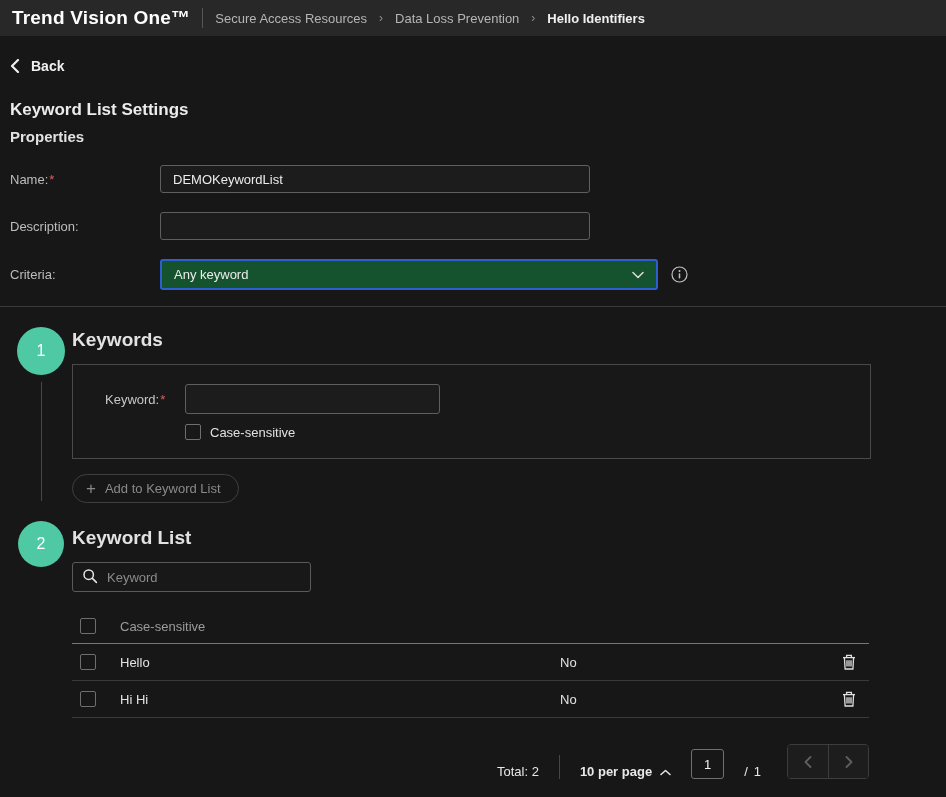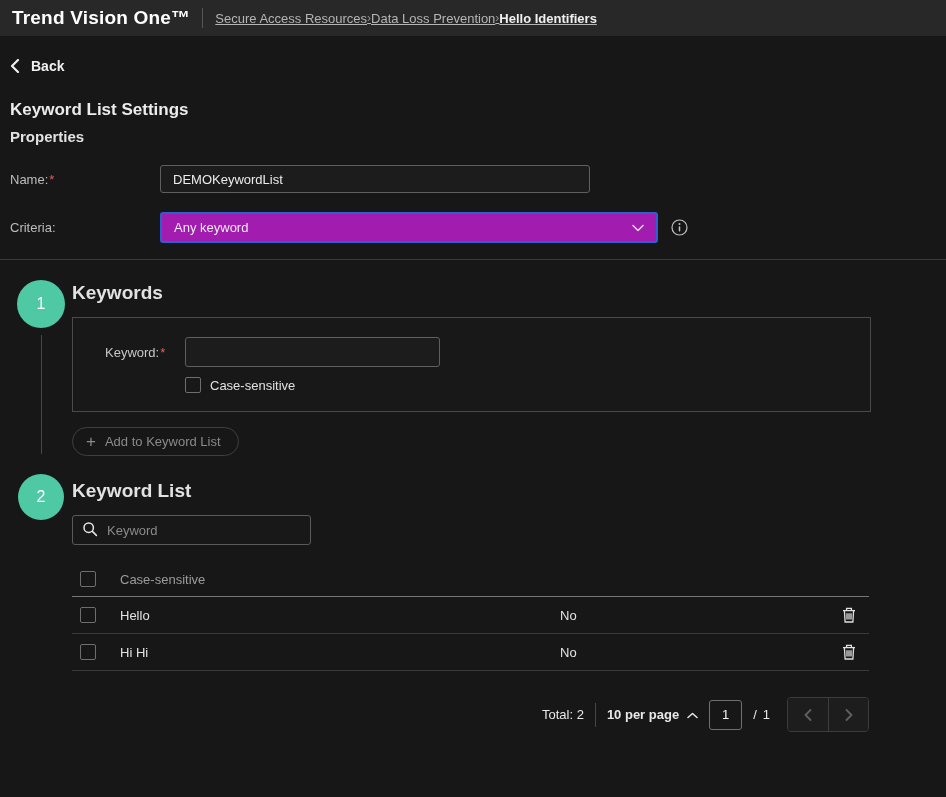--- a/index.html
+++ b/index.html
@@ -11,21 +11,21 @@
     font-size:13px;
     overflow:hidden;
   }
   
   .topbar {
     height:36px; background:#282828;
     display:flex; align-items:center; padding:0 12px; gap:12px;
   }
   .brand { font-size:19px; font-weight:bold; color:#ffffff; letter-spacing:.2px; white-space:nowrap; }
   .brand-divider { width:1px; height:20px; background:#555; }
-  .breadcrumb { display:flex; align-items:center; gap:0; font-size:13px; color:#b5b5b5;text-decoration:underline; }
+  .breadcrumb { display:flex; align-items:center; gap:12px; font-size:13px; color:#b5b5b5; }
   .breadcrumb .sep { color:#8f8f8f; font-size:12px; }
   .breadcrumb .crumb { cursor:pointer; }
   .breadcrumb .crumb.current { color:#f0f0f0; font-weight:bold; }
   
   .content { padding:0 10px; }
   .back-row { margin-top:20px; display:flex; align-items:center; gap:11px; height:20px; cursor:pointer; }
   .back-row svg { display:block; }
   .back-label { font-size:14px; font-weight:bold; color:#f0f0f0; }
   .page-title { margin-top:24px; font-size:17px; font-weight:bold; color:#ececec; }
   .section-heading { margin-top:8px; font-size:15px; font-weight:bold; color:#e2e2e2; }
@@ -33,21 +33,21 @@
   .form { margin-top:20px; }
   .form-row { display:flex; align-items:center; margin-bottom:19px; }
   .form-label { width:150px; color:#bdbdbd; font-size:13px; flex:none; }
   .req { color:#e25d5d; margin-left:1px; }
   .text-input {
     width:430px; height:28px; background:#1c1c1c; border:1px solid #5f5f5f;
     border-radius:3px; color:#ececec; font-size:13px; padding:0 12px;
     font-family:inherit; outline:none;
   }
   .select {
-    width:498px; height:31px; background:#a21caf; border:2px solid #2d5fd1;
+    width:498px; height:31px; background:#14532d; border:2px solid #2d5fd1;
     border-radius:3px; display:flex; align-items:center; justify-content:space-between;
     padding:4px 12px; cursor:pointer;
   }
   .select-value { color:#ececec; font-size:13px; }
   .info-icon { margin-left:13px; display:flex; align-items:center; }
   
   .page-divider { margin:14px -10px 0; border-top:1px solid #3a3a3a; }
   
   .steps { margin-top:16px; }
   .step { display:flex; }
@@ -95,22 +95,22 @@
   .table { margin-top:17px; width:797px; }
   .t-row { display:grid; grid-template-columns:48px 440px 1fr 40px; align-items:center; }
   .t-head { height:35px; border-bottom:1px solid #767676; color:#9c9c9c; }
   .t-head .col-keyword { color:#f0f0f0; font-weight:bold; }
   .sort-arrow { color:#cfcfcf; font-weight:normal; margin-left:6px; font-size:12px; }
   .t-data { height:37px; border-bottom:1px solid #3a3a3a; color:#e3e3e3; }
   .cell-check { display:flex; align-items:center; padding-left:8px; }
   .cell-action { display:flex; align-items:center; justify-content:center; cursor:pointer; }
   
   .pagination {
-    margin-top:26px; width:797px; display:flex; align-items:center; justify-content:flex-end;
-    gap:11px; font-size:13px; color:#e8e8e8;
+    margin-top:26px; width:797px; display:flex; align-items:flex-end; justify-content:flex-end;
+    gap:20px; font-size:13px; color:#e8e8e8;
   }
   .pg-divider { width:1px; height:24px; background:#464646; }
   .per-page { display:flex; align-items:center; gap:8px; font-weight:bold; cursor:pointer; }
   .page-box {
     width:33px; height:30px; border:1px solid #707070; border-radius:3px;
     display:flex; align-items:center; justify-content:center; color:#f2f2f2;
   }
   .page-of { display:flex; gap:6px; color:#e8e8e8; }
   .nav-group { display:flex; border:1px solid #3d3d3d; border-radius:4px; overflow:hidden; margin-left:6px; }
   .nav-btn {
@@ -145,20 +145,24 @@
     <span class="back-label">Back</span>
   </div>
 
   <h1 class="page-title">Keyword List Settings</h1>
   <h2 class="section-heading">Properties</h2>
 
   <div class="form">
     <div class="form-row">
       <div class="form-label"><span>Name:</span><span class="req">*</span></div>
       <input class="text-input" type="text" value="DEMOKeywordList" style="">
+    </div>
+    <div class="form-row">
+      <div class="form-label">Description:</div>
+      <input class="text-input" type="text" value="" style="">
     </div>
     <div class="form-row" style="margin-bottom:16px;">
       <div class="form-label">Criteria:</div>
       <div class="select">
         <span class="select-value">Any keyword</span>
         <span>
           <svg width="12" height="8" viewBox="0 0 12 8" fill="none" stroke="#d8d8d8" stroke-width="1.6" stroke-linecap="round" stroke-linejoin="round">
               <path d="M1 1.5 L6 6.5 L11 1.5"></path>
             </svg>
         </span>

